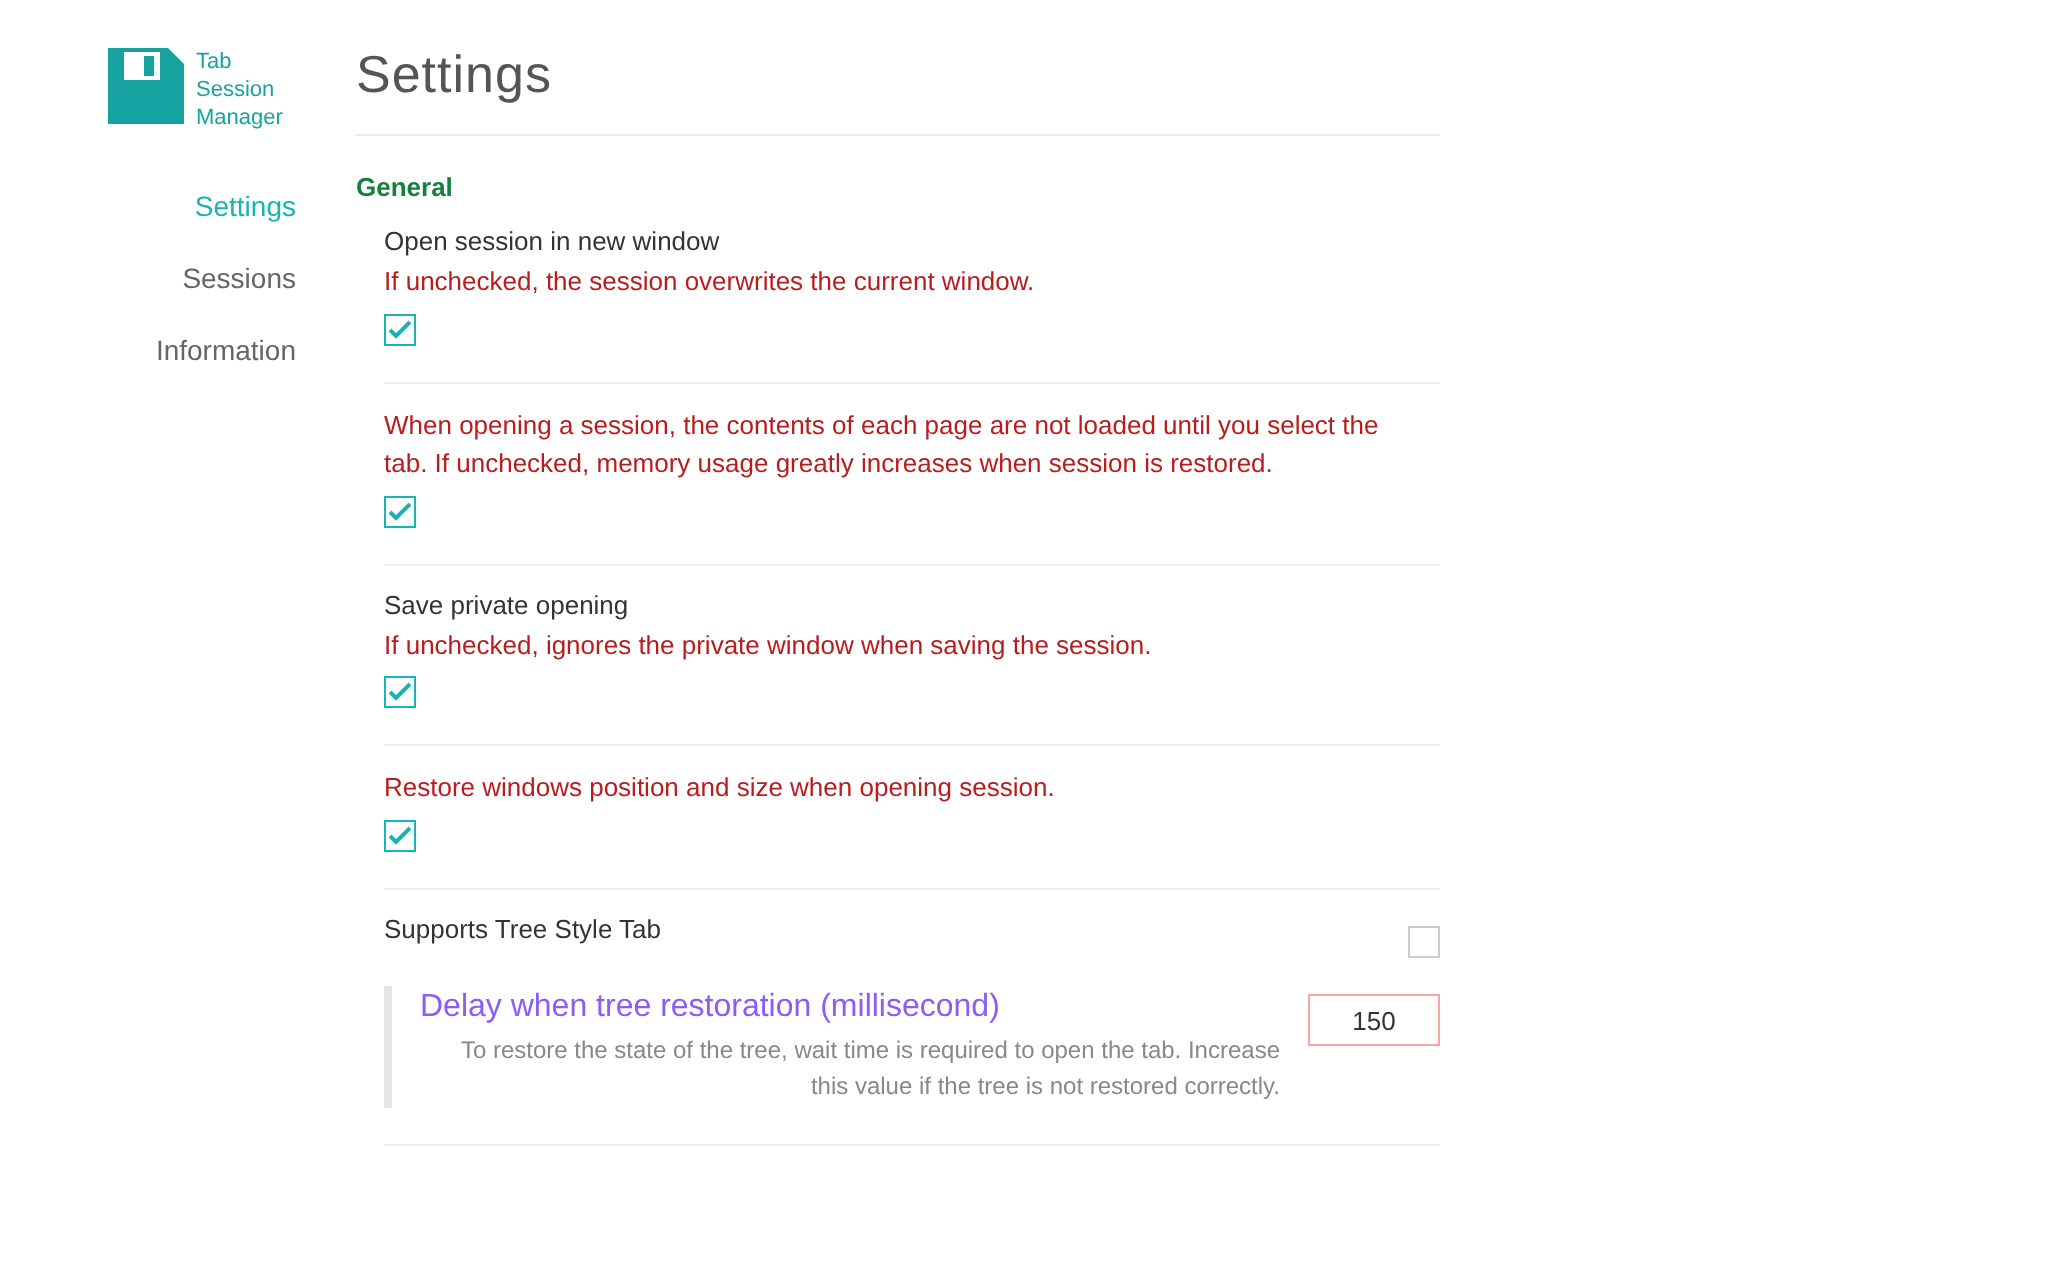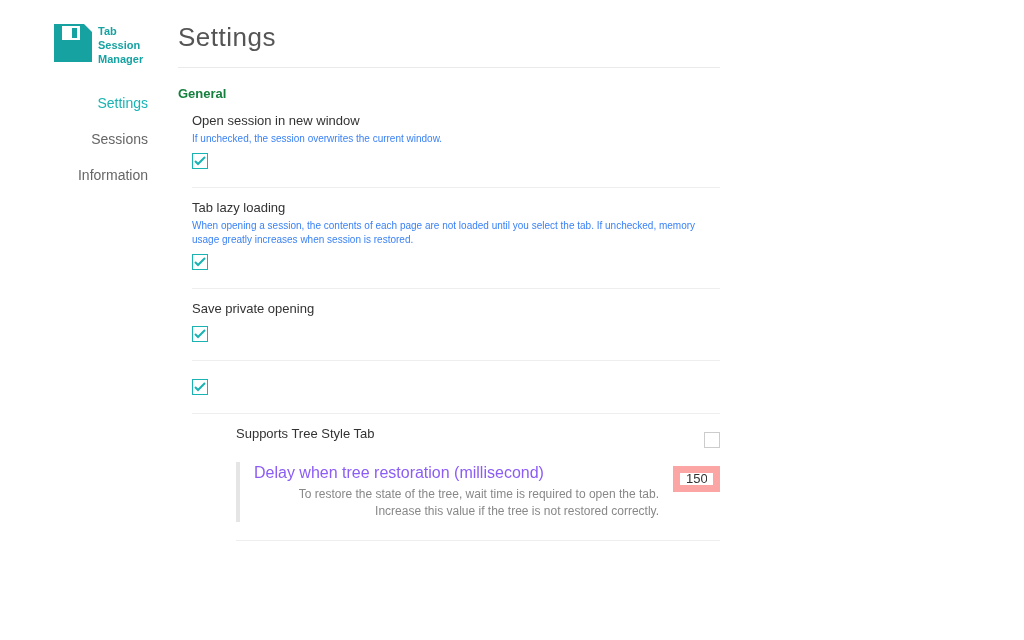--- a/index.html
+++ b/index.html
@@ -29,21 +29,20 @@
   }
   .logo {
     flex-shrink: 0;
     margin-right: 4px;
   }
   .app-name {
     font-size: 11px;
     line-height: 14px;
     color: #17a2a2;
     padding-top: 2px;
-    font-weight: bold;
   }
   .app-name span { display: block; }
   .nav {
     list-style: none;
     text-align: right;
     padding-right: 12px;
   }
   .nav li {
     font-size: 14px;
     padding: 10px 0;
@@ -93,22 +92,22 @@
     flex: 1;
     padding-right: 20px;
   }
   .setting-title {
     font-size: 13px;
     color: #333;
     font-weight: 400;
     margin-bottom: 4px;
   }
   .setting-desc {
-    font-size: 10px;
-    color: #3b82f6;
+    font-size: 13px;
+    color: #b91c1c;
     line-height: 1.45;
   }
   .checkbox {
     width: 16px;
     height: 16px;
     border: 1px solid #19b3b3;
     display: flex;
     align-items: center;
     justify-content: center;
     margin-top: 6px;
@@ -136,34 +135,33 @@
     color: #8b5cf6;
     margin-bottom: 4px;
   }
   .sub-setting-desc {
     font-size: 12px;
     color: #888;
     line-height: 1.45;
     text-align: right;
   }
   .number-input {
-    width: 47px;
+    width: 66px;
     height: 26px;
-    border: 7px solid #fca5a5;
-    text-align: right;
+    border: 1px solid #fca5a5;
+    text-align: center;
     padding: 0 6px;
     font-size: 13px;
     color: #333;
     margin-top: 2px;
     flex-shrink: 0;
     font-family: inherit;
   }
   .setting.nested {
     display: block;
-    margin-left: 44px;
   }
   .nested-top {
     display: flex;
     align-items: flex-start;
     justify-content: space-between;
   }
 </style>
 </head>
 <body>
 
@@ -204,44 +202,45 @@
         </div>
         <span class="checkbox">
           <svg width="12" height="10" viewBox="0 0 12 10">
               <path d="M1 5 L4 8 L11 1" stroke="#19b3b3" stroke-width="2" fill="none"></path>
             </svg>
         </span>
       </div>
 
       <div class="setting">
         <div class="setting-text">
-          <div class="setting-title">Tab lazy loading</div>
           <div class="setting-desc">When opening a session, the contents of each page are not loaded until you select the tab.
 If unchecked, memory usage greatly increases when session is restored.</div>
         </div>
         <span class="checkbox">
           <svg width="12" height="10" viewBox="0 0 12 10">
               <path d="M1 5 L4 8 L11 1" stroke="#19b3b3" stroke-width="2" fill="none"></path>
             </svg>
         </span>
       </div>
 
       <div class="setting">
         <div class="setting-text">
           <div class="setting-title">Save private opening</div>
-        </div>
-        <span class="checkbox">
-          <svg width="12" height="10" viewBox="0 0 12 10">
-              <path d="M1 5 L4 8 L11 1" stroke="#19b3b3" stroke-width="2" fill="none"></path>
-            </svg>
-        </span>
-      </div>
-
-      <div class="setting">
-        <div class="setting-text">
+          <div class="setting-desc">If unchecked, ignores the private window when saving the session.</div>
+        </div>
+        <span class="checkbox">
+          <svg width="12" height="10" viewBox="0 0 12 10">
+              <path d="M1 5 L4 8 L11 1" stroke="#19b3b3" stroke-width="2" fill="none"></path>
+            </svg>
+        </span>
+      </div>
+
+      <div class="setting">
+        <div class="setting-text">
+          <div class="setting-desc">Restore windows position and size when opening session.</div>
         </div>
         <span class="checkbox">
           <svg width="12" height="10" viewBox="0 0 12 10">
               <path d="M1 5 L4 8 L11 1" stroke="#19b3b3" stroke-width="2" fill="none"></path>
             </svg>
         </span>
       </div>
 
       <div class="setting nested">
         <div class="nested-top">

